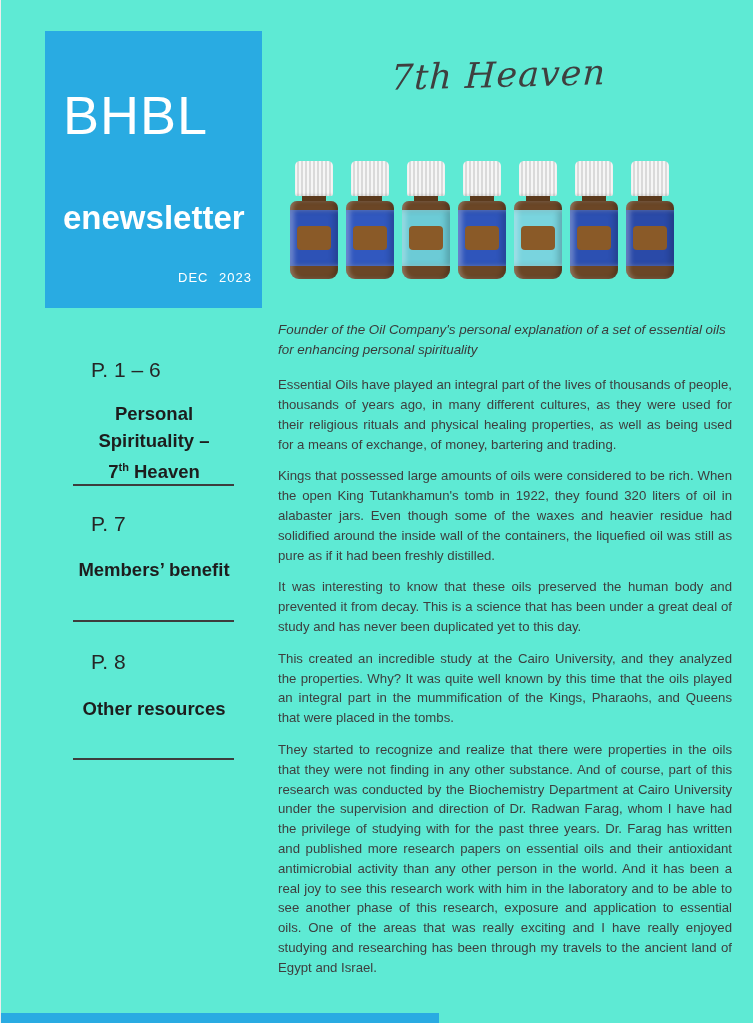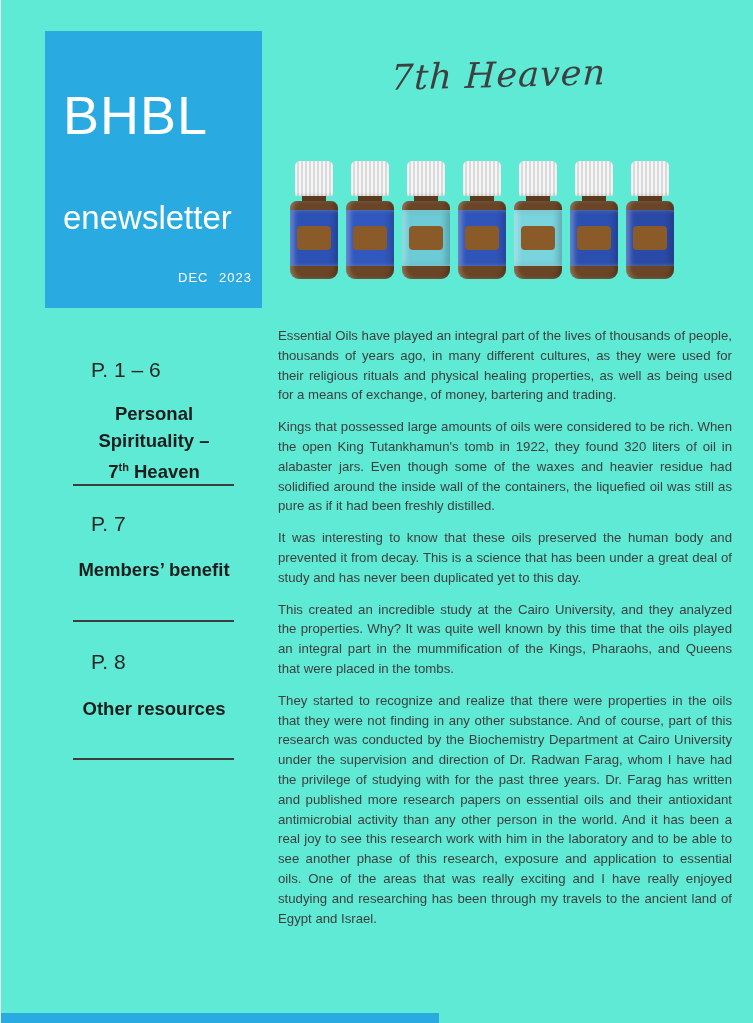--- a/index.html
+++ b/index.html
@@ -4,21 +4,21 @@
 <style>
   html,body{margin:0;padding:0;background:#fff;}
   .page{
     position:relative;width:753px;height:1023px;background:#5eead4;
     overflow:hidden;font-family:"Liberation Sans",sans-serif;
     border-left:1px solid #ededed;box-sizing:border-box;
   }
   
   .cover{position:absolute;left:44px;top:31px;width:217px;height:277px;background:var(--brand,#29ABE2);color:#fff;}
   .cover .brand{position:absolute;left:18px;top:57px;font-size:54px;line-height:1;font-weight:normal;letter-spacing:1px;}
-  .cover .enews{position:absolute;left:18px;top:170px;font-size:33px;line-height:1;font-weight:normal;}
+  .cover .enews{position:absolute;left:18px;top:170px;font-size:33px;line-height:1;font-weight:bold;}
   .cover .date{position:absolute;right:10px;top:239px;font-size:13px;letter-spacing:1px;word-spacing:6px;}
   
   .script-title{
     position:absolute;left:365px;top:55px;width:265px;text-align:center;
     font-family:"DejaVu Serif",serif;font-style:italic;font-size:35px;color:#3f3f3f;
     transform:rotate(-1.5deg) skewX(-4deg);letter-spacing:1px;
   }
   .bottles{position:absolute;left:288px;top:161px;display:flex;gap:6px;}
   .bottle{width:50px;height:118px;position:relative;}
   .bottle .cap{
@@ -135,20 +135,21 @@
 
   <div class="toc-pages" style="top:512px;">P. 7</div>
   <div class="toc-title" style="top:556px;">Members’ benefit</div>
   <div class="toc-div" style="top:620px;"></div>
 
   <div class="toc-pages" style="top:650px;">P. 8</div>
   <div class="toc-title" style="top:695px;">Other resources</div>
   <div class="toc-div" style="top:758px;"></div>
 
   <div class="article">
+    <div class="sub">Founder of the Oil Company's personal explanation of a set of essential oils for enhancing personal spirituality</div>
     <p>Essential Oils have played an integral part of the lives of thousands of people, thousands of years ago, in many different cultures, as they were used for their religious rituals and physical healing properties, as well as being used for a means of exchange, of money, bartering and trading.</p>
     <p>Kings that possessed large amounts of oils were considered to be rich. When the open King Tutankhamun's tomb in 1922, they found 320 liters of oil in alabaster jars. Even though some of the waxes and heavier residue had solidified around the inside wall of the containers, the liquefied oil was still as pure as if it had been freshly distilled.</p>
     <p>It was interesting to know that these oils preserved the human body and prevented it from decay. This is a science that has been under a great deal of study and has never been duplicated yet to this day.</p>
     <p>This created an incredible study at the Cairo University, and they analyzed the properties. Why? It was quite well known by this time that the oils played an integral part in the mummification of the Kings, Pharaohs, and Queens that were placed in the tombs.</p>
     <p>They started to recognize and realize that there were properties in the oils that they were not finding in any other substance. And of course, part of this research was conducted by the Biochemistry Department at Cairo University under the supervision and direction of Dr. Radwan Farag, whom I have had the privilege of studying with for the past three years. Dr. Farag has written and published more research papers on essential oils and their antioxidant antimicrobial activity than any other person in the world. And it has been a real joy to see this research work with him in the laboratory and to be able to see another phase of this research, exposure and application to essential oils. One of the areas that was really exciting and I have really enjoyed studying and researching has been through my travels to the ancient land of Egypt and Israel.</p>
   </div>
 
   <div class="footer-strip"></div>
 </div>
 

